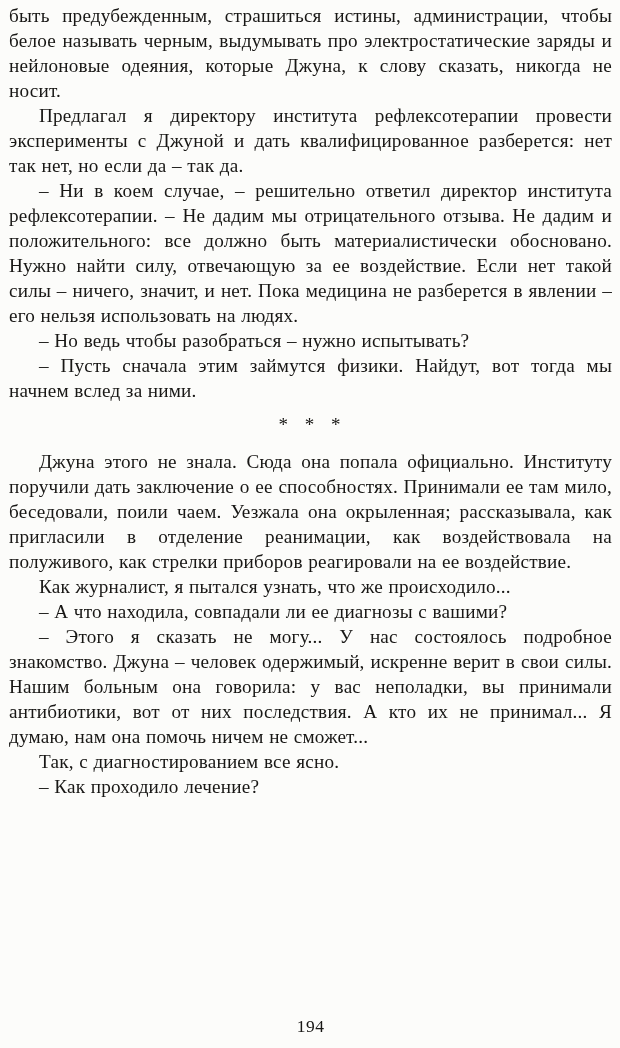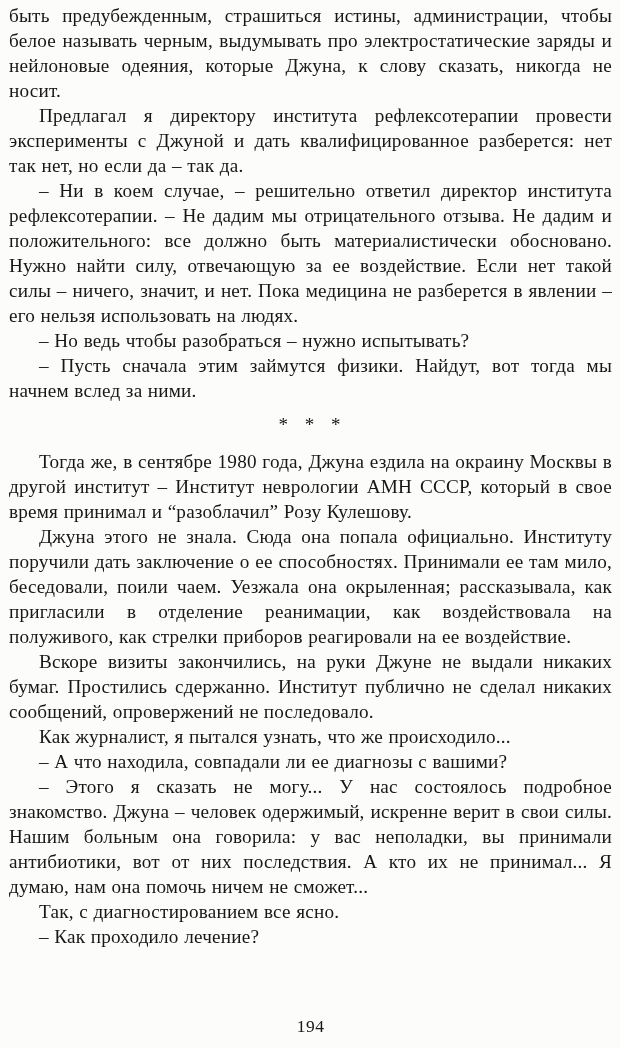--- a/index.html
+++ b/index.html
@@ -58,23 +58,21 @@
 <body>
 
 <div class="page">
   <div class="page-body">
       <p class="para">быть предубежденным, страшиться истины, администрации, чтобы белое называть черным, выдумывать про электростатические заряды и нейлоновые одеяния, которые Джуна, к слову сказать, никогда не носит.</p>
       <p class="para indent">Предлагал я директору института рефлексотерапии провести эксперименты с Джуной и дать квалифицированное разберется: нет так нет, но если да – так да.</p>
       <p class="para indent">– Ни в коем случае, – решительно ответил директор института рефлексотерапии. – Не дадим мы отрицательного отзыва. Не дадим и положительного: все должно быть материалистически обосновано. Нужно найти силу, отвечающую за ее воздействие. Если нет такой силы – ничего, значит, и нет. Пока медицина не разберется в явлении – его нельзя использовать на людях.</p>
       <p class="para indent">– Но ведь чтобы разобраться – нужно испытывать?</p>
       <p class="para indent">– Пусть сначала этим займутся физики. Найдут, вот тогда мы начнем вслед за ними.</p>
       <p class="separator">* * *</p>
-      <p class="para indent">Тогда же, в сентябре 1980 года, Джуна ездила на окраину Москвы в другой институт – Институт неврологии АМН СССР, который в свое время принимал и “разоблачил” Розу Кулешову.</p>
       <p class="para indent">Джуна этого не знала. Сюда она попала официально. Институту поручили дать заключение о ее способностях. Принимали ее там мило, беседовали, поили чаем. Уезжала она окрыленная; рассказывала, как пригласили в отделение реанимации, как воздействовала на полуживого, как стрелки приборов реагировали на ее воздействие.</p>
-      <p class="para indent">Вскоре визиты закончились, на руки Джуне не выдали никаких бумаг. Простились сдержанно. Институт публично не сделал никаких сообщений, опровержений не последовало.</p>
       <p class="para indent">Как журналист, я пытался узнать, что же происходило...</p>
       <p class="para indent">– А что находила, совпадали ли ее диагнозы с вашими?</p>
       <p class="para indent">– Этого я сказать не могу... У нас состоялось подробное знакомство. Джуна – человек одержимый, искренне верит в свои силы. Нашим больным она говорила: у вас неполадки, вы принимали антибиотики, вот от них последствия. А кто их не принимал... Я думаю, нам она помочь ничем не сможет...</p>
       <p class="para indent">Так, с диагностированием все ясно.</p>
       <p class="para indent">– Как проходило лечение?</p>
     </div>
   <div class="page-number">194</div>
 </div>
 
 </body></html>

